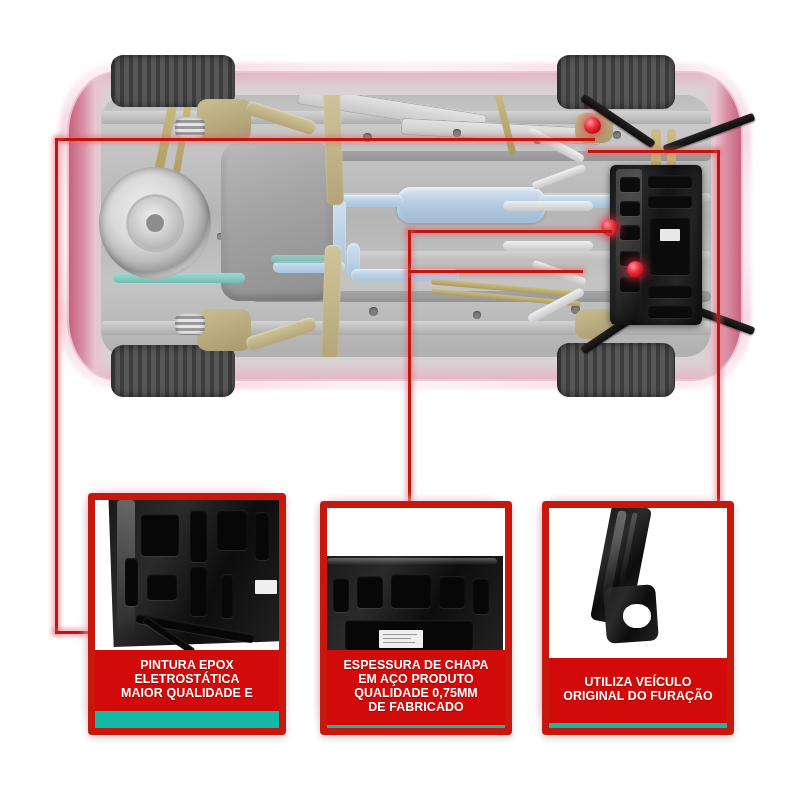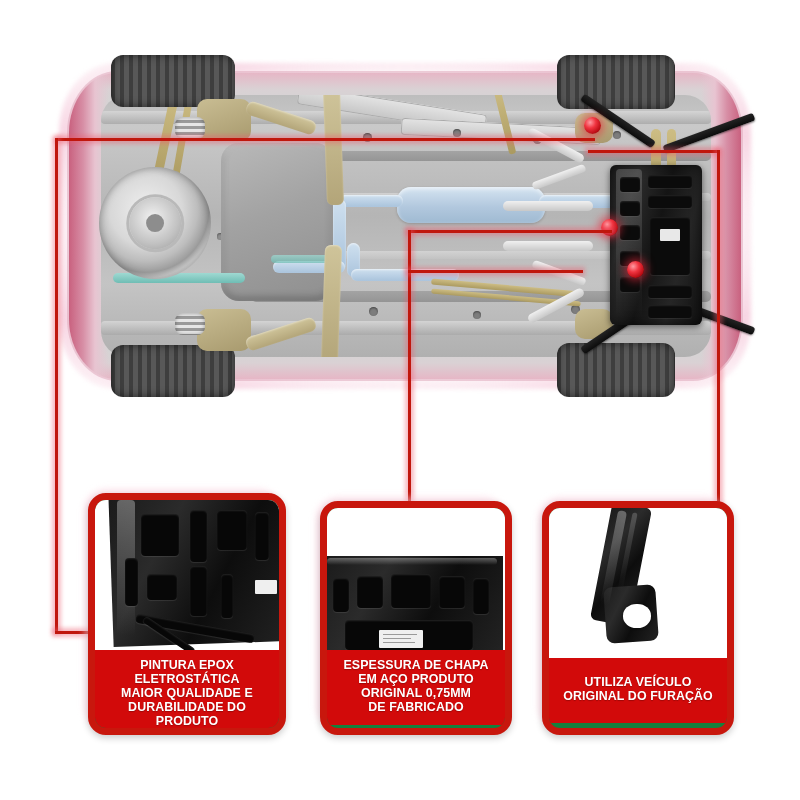--- a/index.html
+++ b/index.html
@@ -117,22 +117,22 @@
   .lead{position:absolute;background:#c0170d;}
   .lead-glow{position:absolute;background:rgba(236,90,110,.42);filter:blur(2px);}
   .dot{
     position:absolute;width:17px;height:17px;border-radius:50%;
     background:radial-gradient(circle at 36% 32%,#ff9aa2 0%,#f0333f 36%,#b80b12 72%,#7d0006 100%);
     box-shadow:0 0 9px 3px rgba(230,40,60,.6);
   }
 
   
   .card{
-    position:absolute;border:7px solid #c8170d;border-radius:18px;
-    background:#15803d;overflow:hidden;
+    position:absolute;border:7px solid #c8170d;border-radius:4px;
+    background:#14b8a6;overflow:hidden;
     box-shadow:0 3px 7px rgba(0,0,0,.20);
   }
   .card-glow{position:absolute;border-radius:22px;background:rgba(250,205,220,.55);filter:blur(3px);}
   .photo{position:relative;width:100%;background:#ffffff;overflow:hidden;}
   .cap{
     background:#d20a0a;color:#fff;text-align:center;
     font-weight:bold;letter-spacing:.1px;line-height:1.12;
     font-size:12.4px;padding:9px 4px 10px;
     text-shadow:0 1px 1px rgba(0,0,0,.25);
   }
@@ -286,21 +286,20 @@
       <div class="pl-rib" style="left:95px;top:66px;width:17px;height:50px;"></div>
       <div class="pl-rib" style="left:126px;top:74px;width:12px;height:44px;"></div>
       <div class="pl-sticker" style="left:160px;top:80px;width:22px;height:14px;"></div>
       <div class="pl-rib" style="left:40px;top:124px;width:120px;height:9px;transform:rotate(10deg);"></div>
       <div class="pl-rib" style="left:44px;top:132px;width:60px;height:7px;transform:rotate(34deg);"></div>
     </div>
     <div class="cap">
       <div>PINTURA EPOX</div>
       <div>ELETROSTÁTICA</div>
       <div>MAIOR QUALIDADE E</div>
-      <div>DURABILIDADE DO PRODUTO</div>
     </div>
   </div>
 
   <div class="card-glow" style="left:316px;top:497px;width:190px;height:232px;"></div>
   <div class="card" style="left:320px;top:501px;width:178px;height:220px;">
     <div class="photo" style="height:142px;">
       <div class="pl-plate" style="left:-4px;top:48px;width:180px;height:96px;"></div>
       <div class="pl-shine" style="left:0px;top:50px;width:170px;height:7px;"></div>
       <div class="pl-rib" style="left:6px;top:70px;width:16px;height:34px;"></div>
       <div class="pl-rib" style="left:30px;top:68px;width:26px;height:32px;"></div>
@@ -310,21 +309,21 @@
       <div class="pl-rib" style="left:18px;top:112px;width:128px;height:30px;"></div>
       <div class="pl-sticker" style="left:52px;top:122px;width:44px;height:18px;">
         <div class="pl-stick-line" style="left:4px;top:4px;width:34px;"></div>
         <div class="pl-stick-line" style="left:4px;top:8px;width:28px;"></div>
         <div class="pl-stick-line" style="left:4px;top:12px;width:32px;"></div>
       </div>
     </div>
     <div class="cap">
       <div>ESPESSURA DE CHAPA</div>
       <div>EM AÇO PRODUTO</div>
-      <div>ORIGINAL 0,75MM</div>
+      <div>QUALIDADE 0,75MM</div>
       <div>DE FABRICADO</div>
     </div>
   </div>
 
   <div class="card-glow" style="left:538px;top:497px;width:190px;height:232px;"></div>
   <div class="card" style="left:542px;top:501px;width:178px;height:220px;">
     <div class="photo" style="height:150px;">
       <div class="pl-plate" style="left:52px;top:-4px;width:40px;height:120px;transform:rotate(11deg);border-radius:6px;"></div>
       <div class="pl-plate" style="left:56px;top:78px;width:52px;height:56px;transform:rotate(-4deg);border-radius:8px;"></div>
       <div class="pl-shine" style="left:60px;top:2px;width:9px;height:96px;transform:rotate(11deg);"></div>

